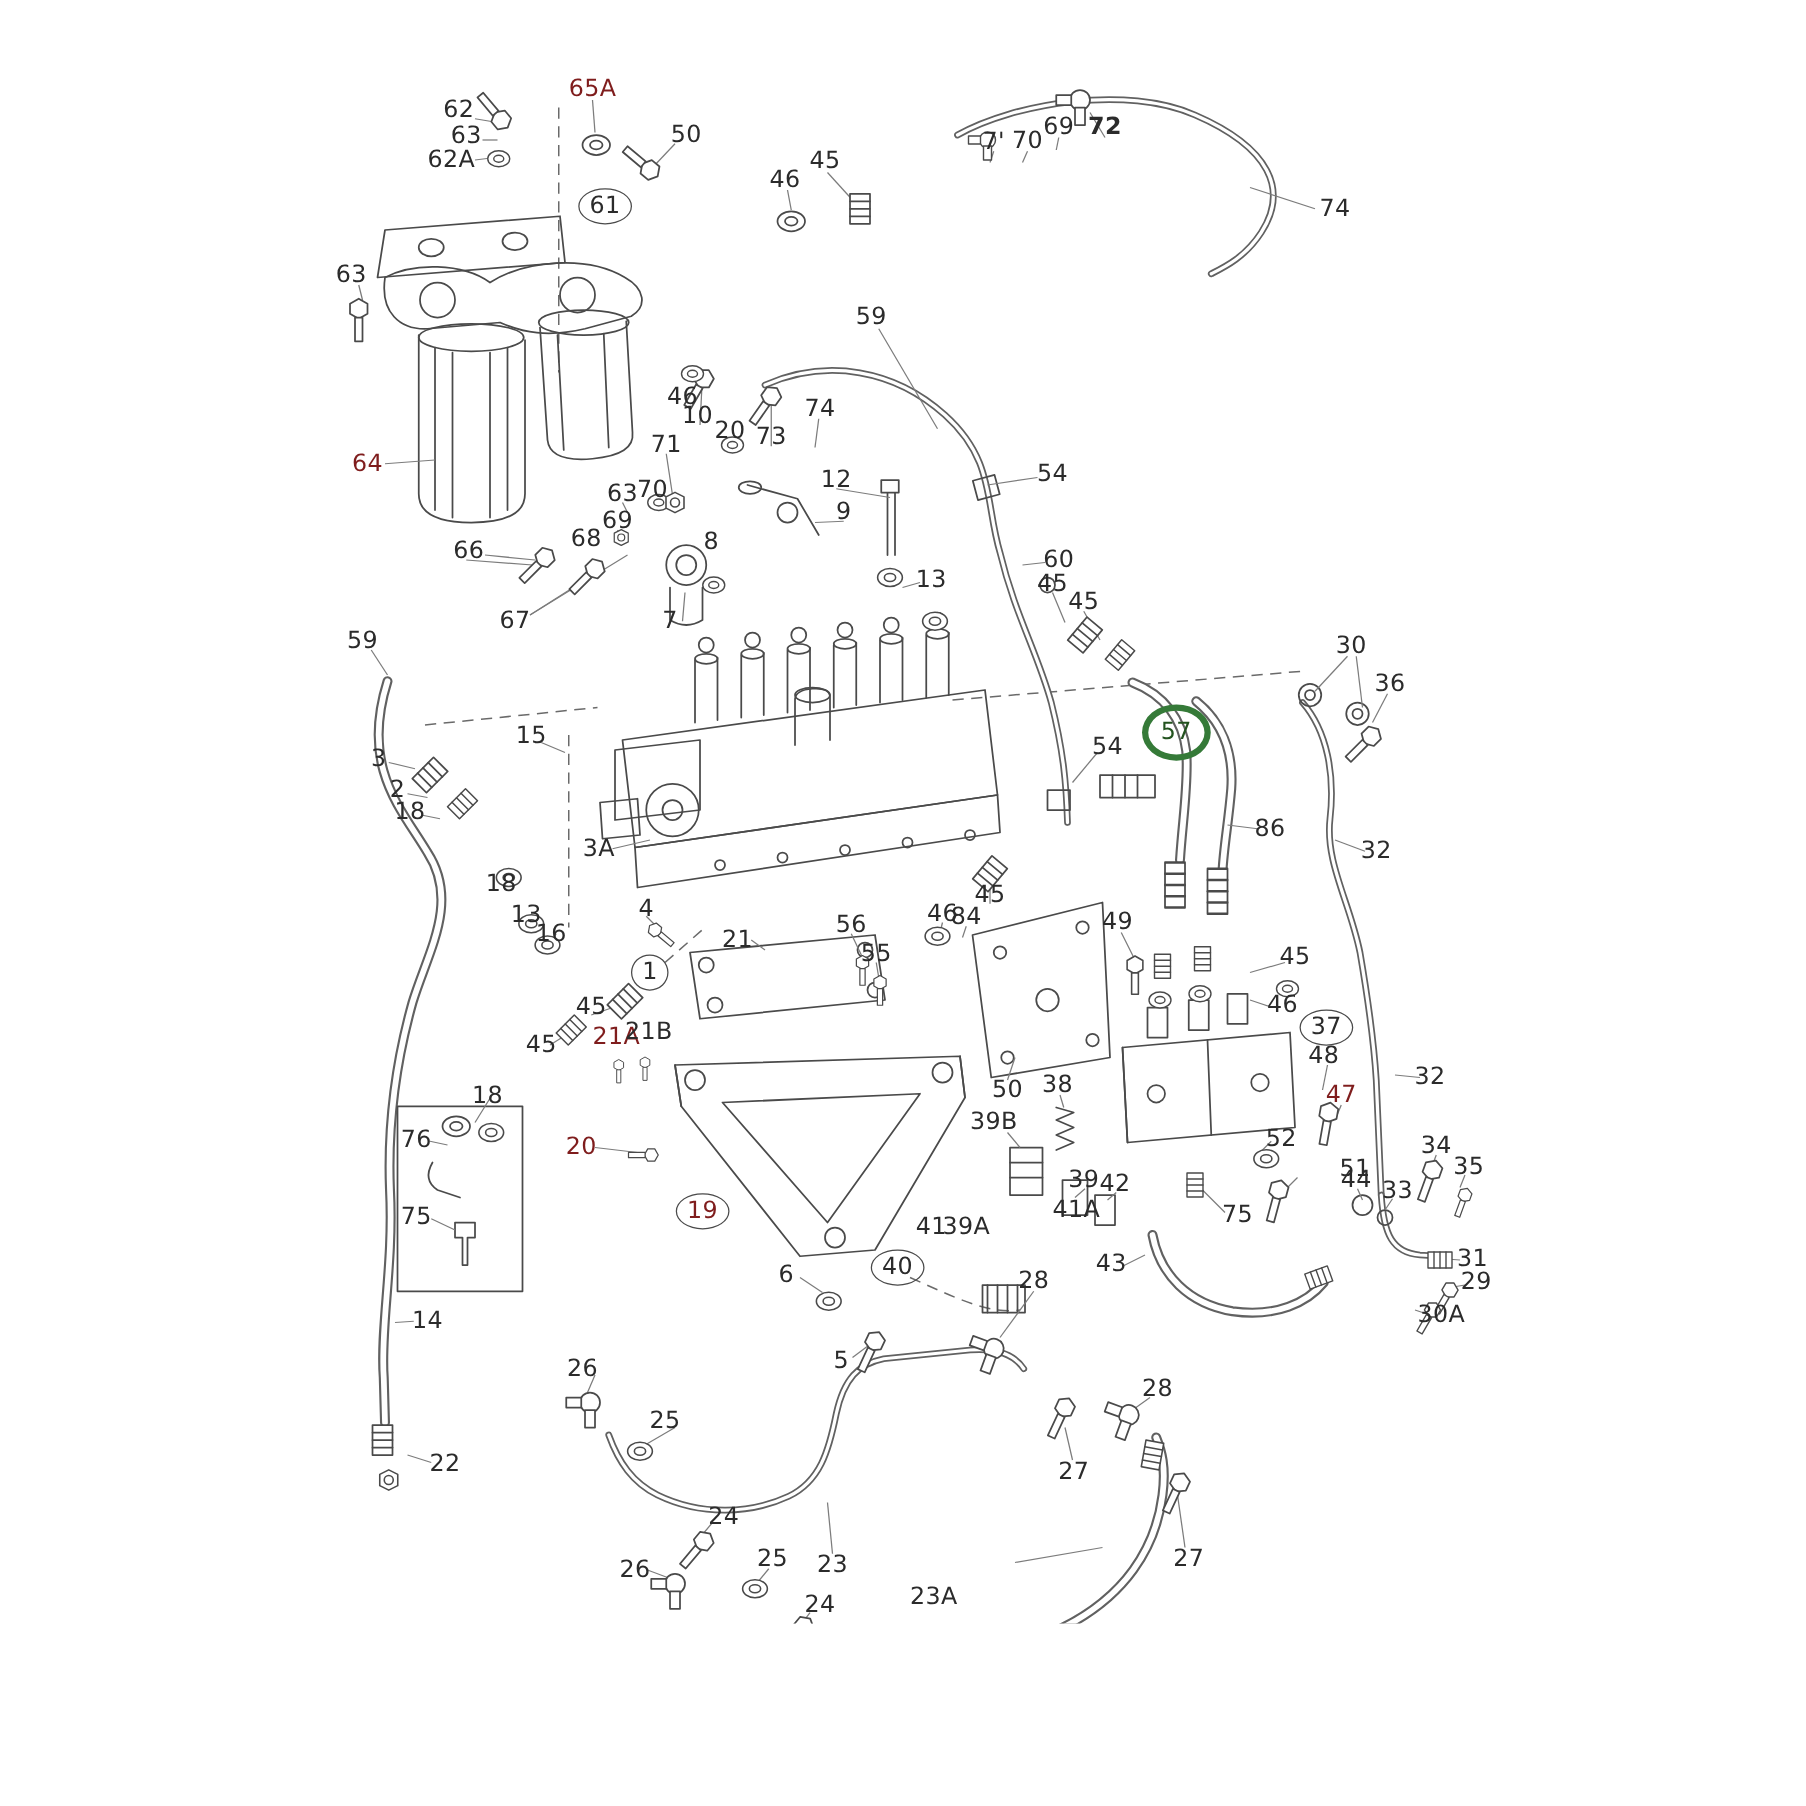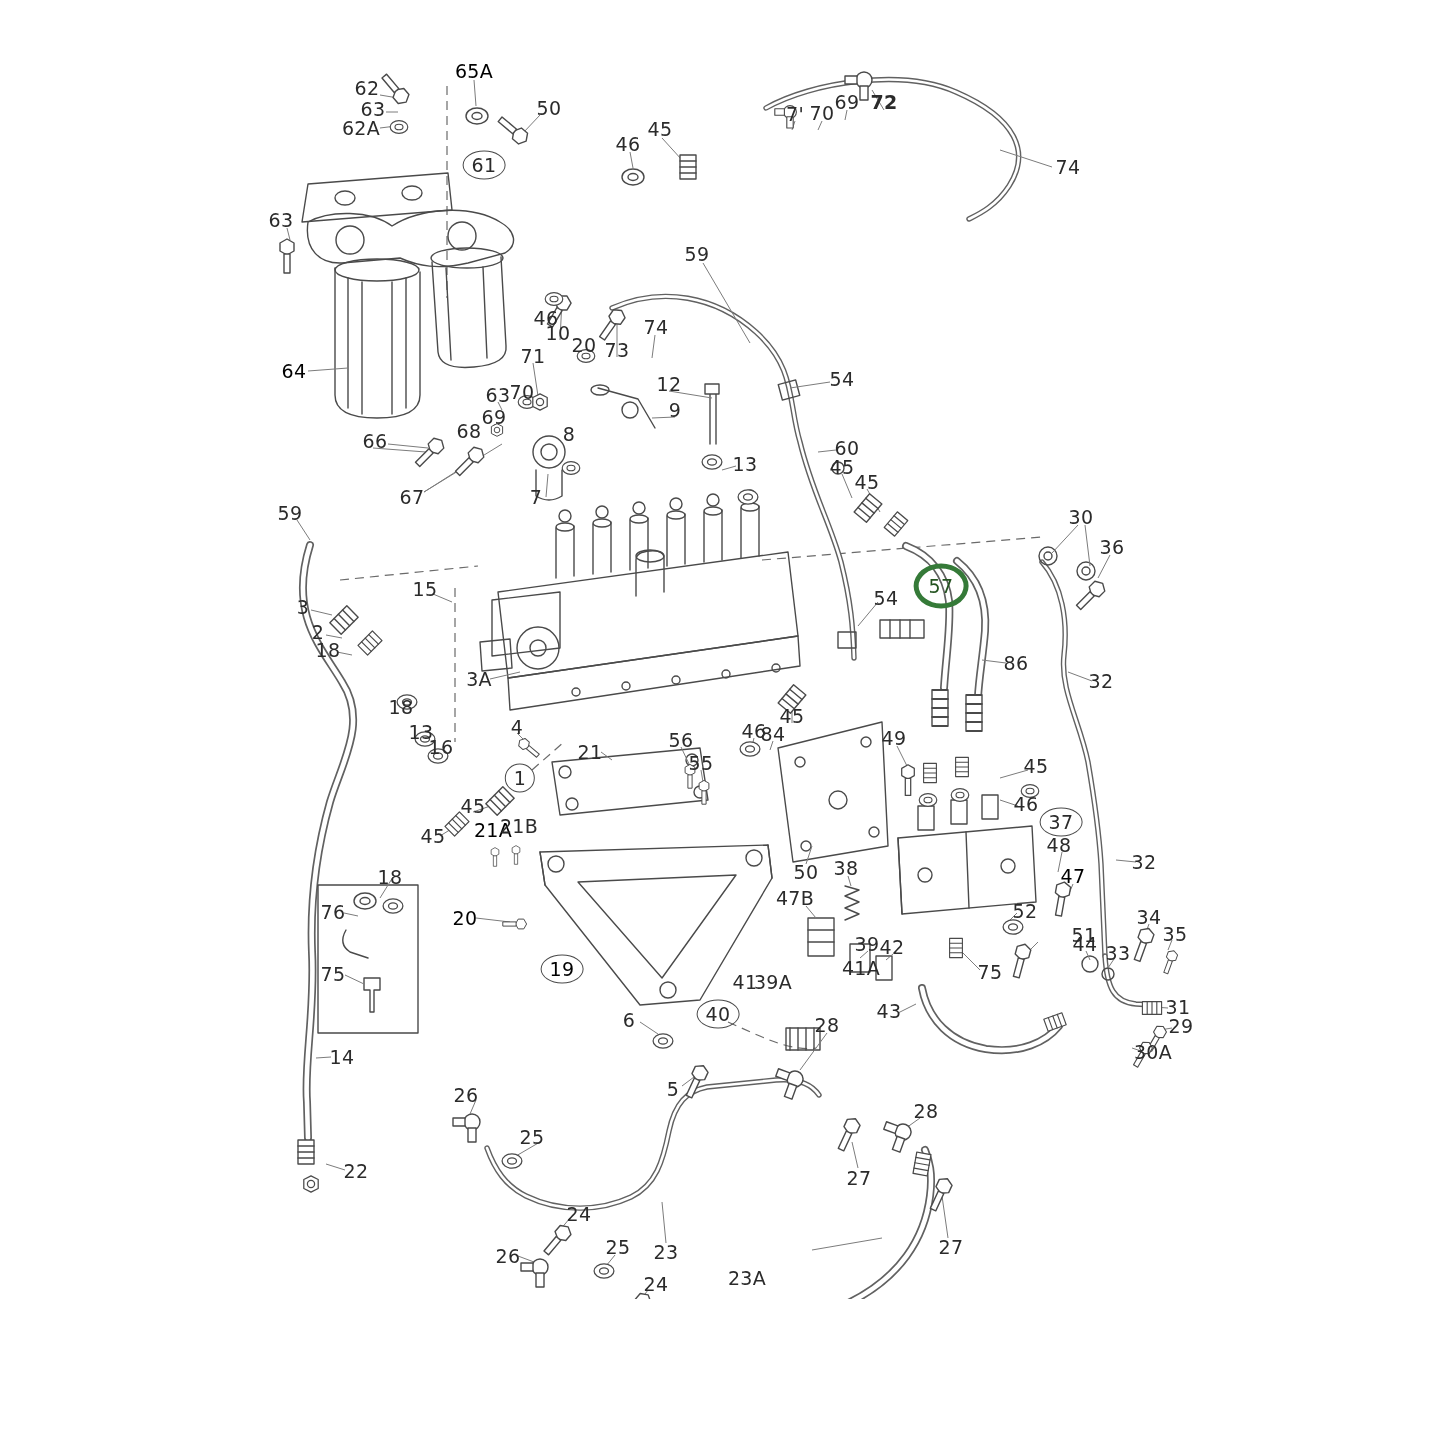--- a/index.html
+++ b/index.html
@@ -2,21 +2,21 @@
 <html style="--hl: #357a38;"><head>
 <meta charset="utf-8">
 <style>
   html,body{margin:0;padding:0;background:#fff;}
   .page{position:relative;width:1445px;height:1299px;background:#ffffff;overflow:hidden;
         font-family:"DejaVu Sans", sans-serif;}
   svg.art{position:absolute;left:0;top:0;width:1445px;height:1445px;}
   .labels{position:absolute;left:0;top:0;width:1445px;height:1445px;}
   .label{position:absolute;transform:translate(-50%,-50%);font-size:19px;line-height:1;
          color:#2b2b2b;white-space:nowrap;letter-spacing:.3px;cursor:default;}
-  .label.muted{color:#000000;}
+  .label.muted{color:#7f1d1d;}
   .label.circled{border:1.7px solid #4a4a4a;border-radius:50%;padding:4px 8px;}
   .label.highlight{border:5px solid var(--hl,#357a38);border-radius:50%;
                    padding:8px 10px;color:#23531f;}
   
   .ln{stroke:#4a4a4a;fill:none;stroke-width:1.4;stroke-linecap:round;stroke-linejoin:round;}
   .ld{stroke:#7c7c7c;fill:none;stroke-width:1;}
   .dash{stroke:#6a6a6a;fill:none;stroke-width:1.2;stroke-dasharray:9 6;}
   .to{stroke:#616161;stroke-width:8;fill:none;stroke-linecap:round;}
   .ti{stroke:#ffffff;stroke-width:4.6;fill:none;stroke-linecap:round;}
   .po{stroke:#616161;stroke-width:5.4;fill:none;stroke-linecap:round;}
@@ -486,21 +486,21 @@
       <span class="label" style="left: 433px; top: 836px;">45</span>
       <span class="label muted" style="left: 493px; top: 830px;">21A</span>
       <span class="label" style="left: 519px; top: 826px;">21B</span>
       <span class="label" style="left: 1059px; top: 845px;">48</span>
       <span class="label" style="left: 390px; top: 877px;">18</span>
       <span class="label" style="left: 1144px; top: 862px;">32</span>
       <span class="label" style="left: 333px; top: 912px;">76</span>
       <span class="label" style="left: 846px; top: 868px;">38</span>
       <span class="label" style="left: 806px; top: 872px;">50</span>
       <span class="label muted" style="left: 1073px; top: 876px;">47</span>
-      <span class="label" style="left: 795px; top: 898px;">47B</span>
+      <span class="label" style="left: 795px; top: 898px;">39B</span>
       <span class="label" style="left: 1149px; top: 917px;">34</span>
       <span class="label" style="left: 1175px; top: 934px;">35</span>
       <span class="label muted" style="left: 465px; top: 918px;">20</span>
       <span class="label" style="left: 1025px; top: 911px;">52</span>
       <span class="label" style="left: 333px; top: 974px;">75</span>
       <span class="label" style="left: 1084px; top: 935px;">51</span>
       <span class="label" style="left: 1085px; top: 944px;">44</span>
       <span class="label" style="left: 1118px; top: 953px;">33</span>
       <span class="label" style="left: 867px; top: 944px;">39</span>
       <span class="label" style="left: 892px; top: 947px;">42</span>

